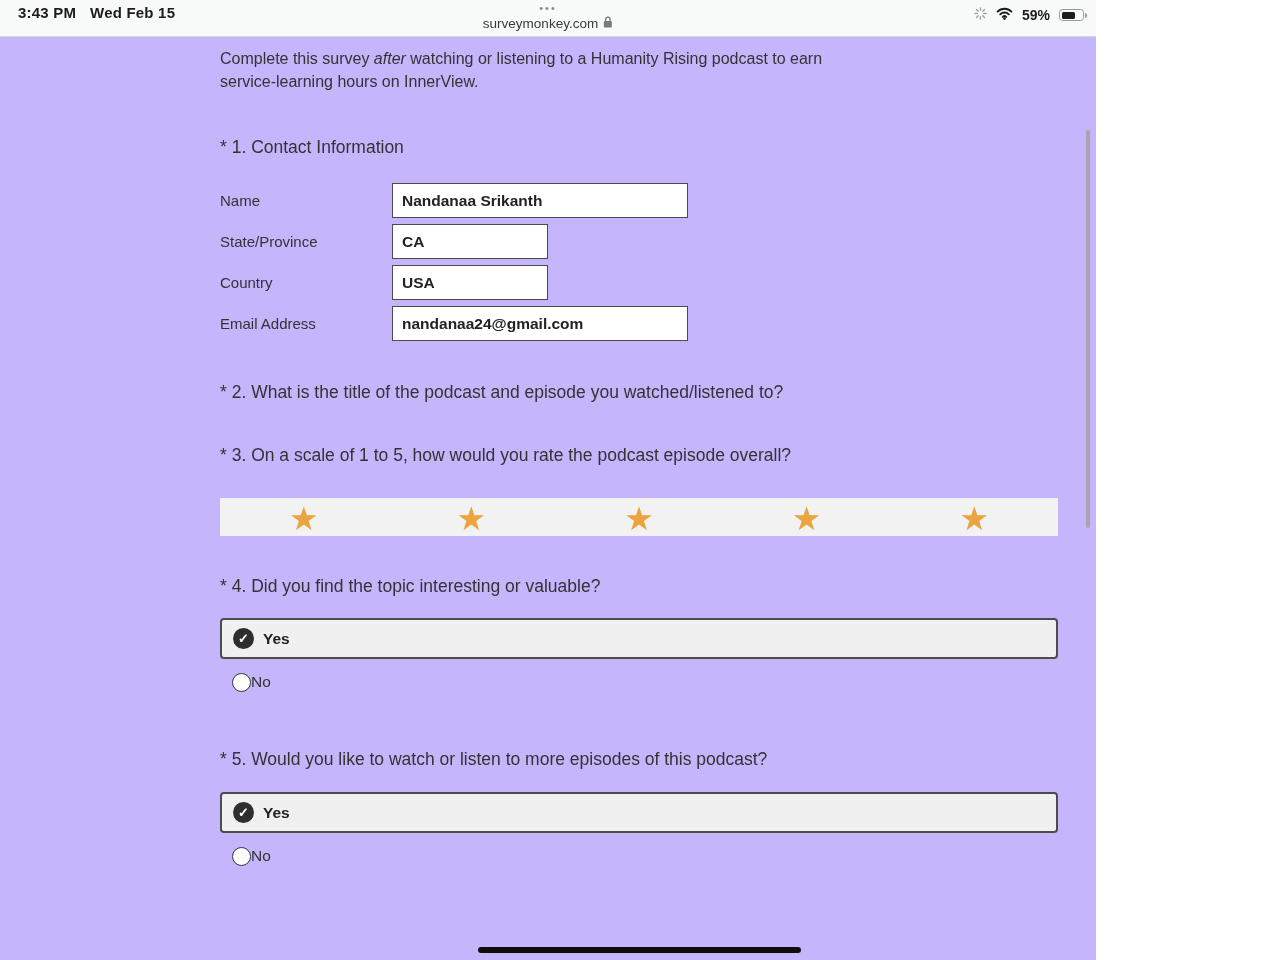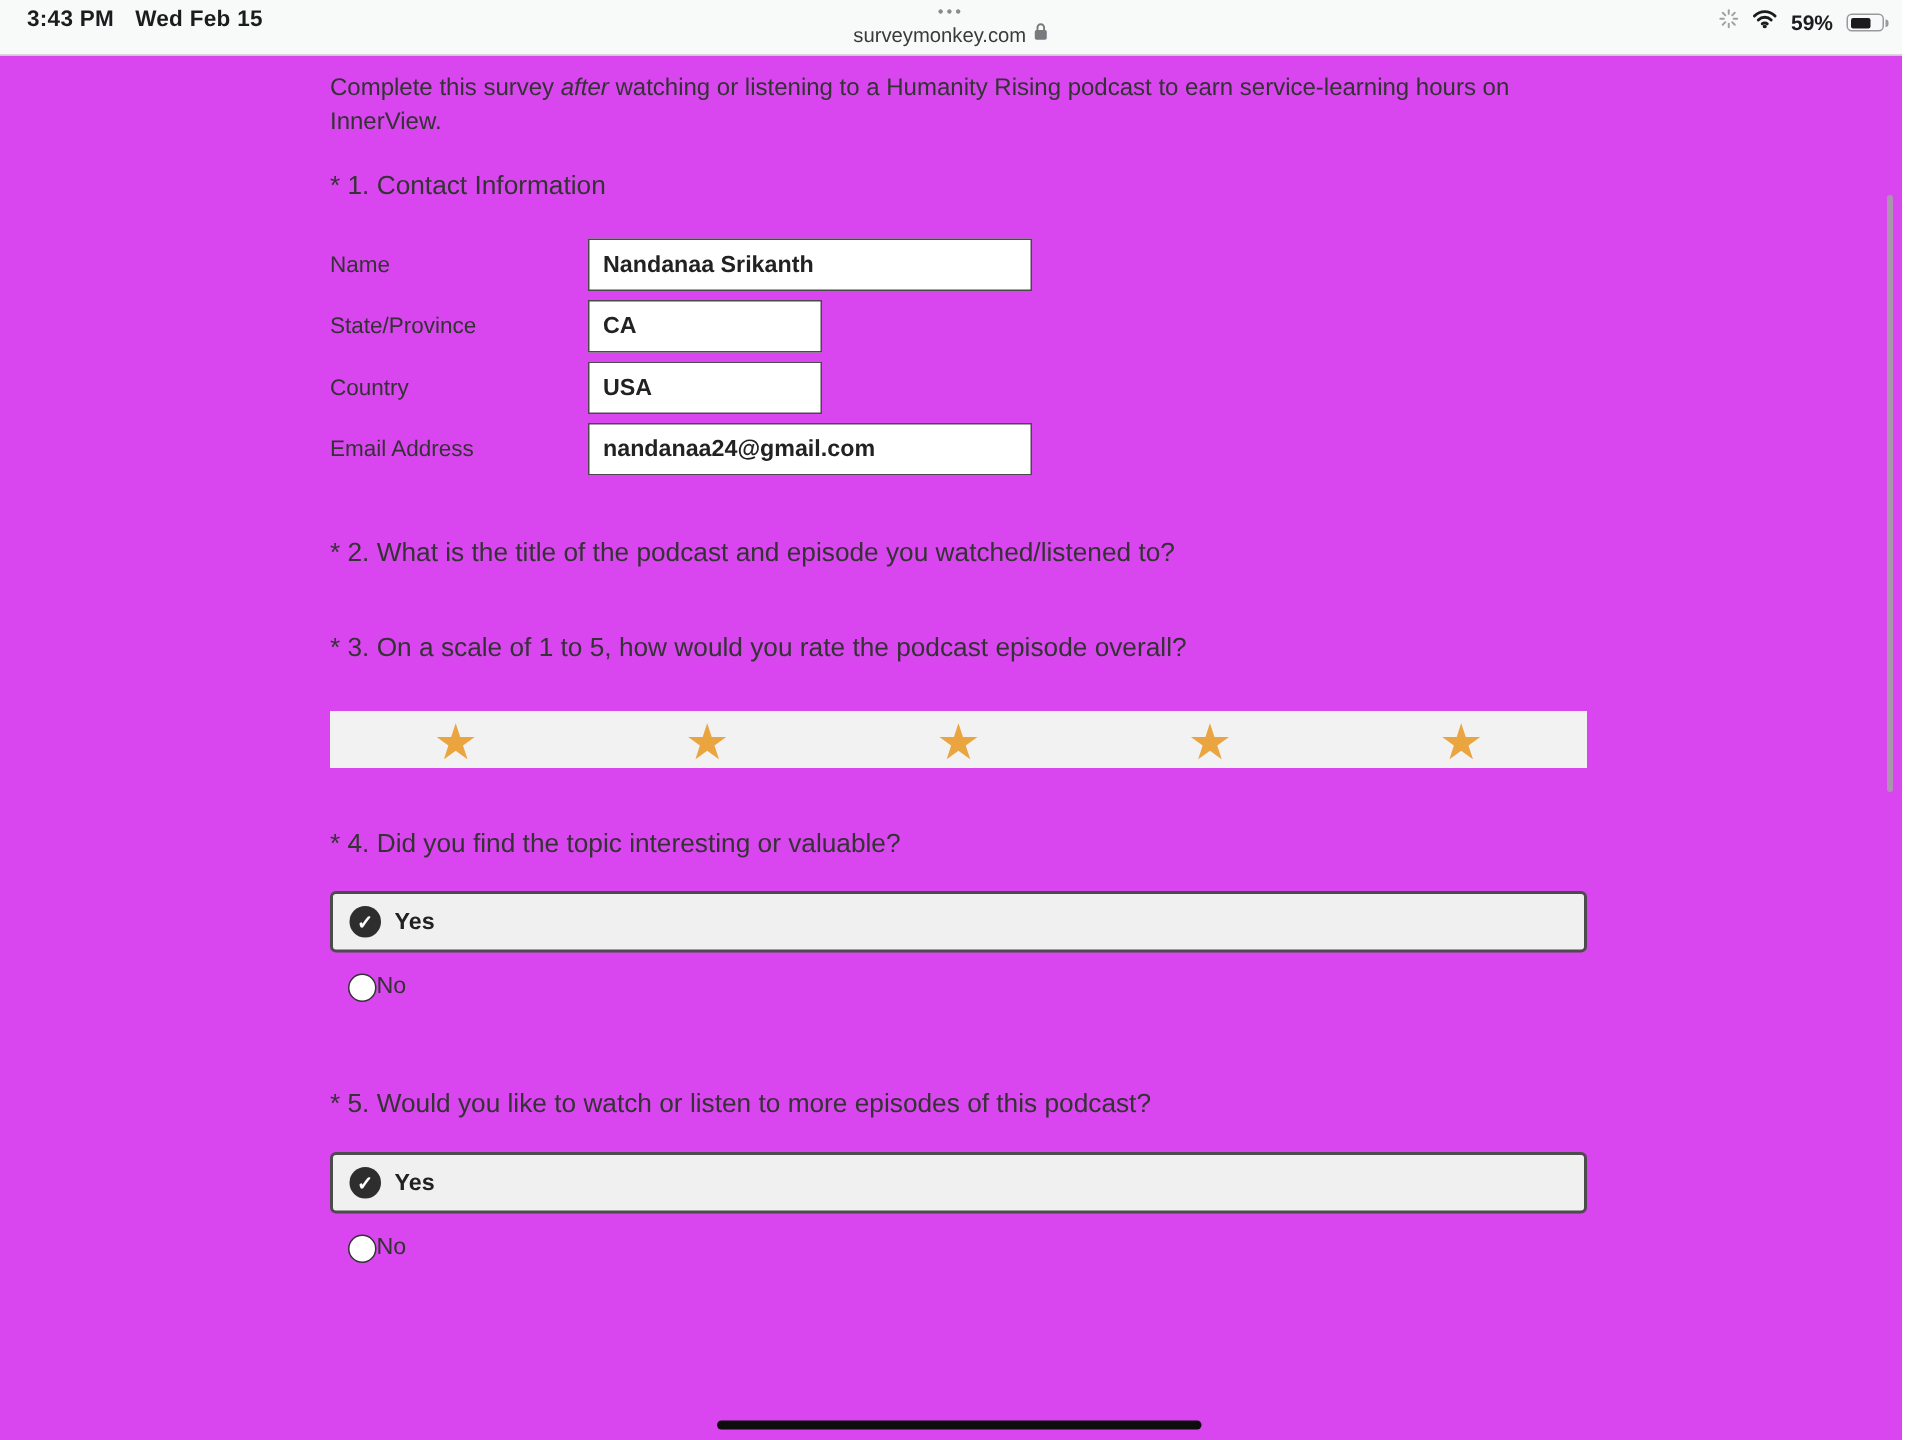--- a/index.html
+++ b/index.html
@@ -3,21 +3,21 @@
 <meta charset="utf-8">
 <style>
   * { margin: 0; padding: 0; box-sizing: border-box; }
   html, body { width: 1280px; height: 960px; }
   body {
     font-family: "Liberation Sans", sans-serif;
     background: #ffffff;
     color: #333333;
     overflow: hidden;
   }
-  .screen { position: relative; width: 1268px; height: 960px; background: #d946ef; }
+  .screen { position: relative; width: 1096px; height: 960px; background: #c4b5fd; }
 
   
   .statusbar {
     position: relative;
     height: 37px;
     background: #f8f9f9;
     border-bottom: 1px solid #d7d7d7;
   }
   .sb-left {
     position: absolute; left: 18px; top: 4px;
@@ -38,21 +38,21 @@
   }
   .batt-pct { font-size: 14px; font-weight: 600; color: #1c1c1e; }
   .battery { position: relative; width: 25px; height: 12px; border: 1px solid #9a9a9e; border-radius: 3.5px; }
   .battery .fill { position: absolute; left: 1.5px; top: 1.5px; bottom: 1.5px; width: 58%; background: #1c1c1e; border-radius: 1.5px; }
   .battery .nub { position: absolute; right: -4px; top: 3px; width: 2.5px; height: 5px; background: #9a9a9e; border-radius: 0 2px 2px 0; }
 
   
   .content { padding: 0 222px 0 220px; }
   .intro { margin-top: 10px; font-size: 16px; line-height: 23px; color: #333333; }
   .intro em { font-style: italic; }
-  .q-heading { margin-top: 20px; font-size: 17.5px; line-height: 21px; font-weight: 400; color: #333333; }
+  .q-heading { margin-top: 44px; font-size: 17.5px; line-height: 21px; font-weight: 400; color: #333333; }
   .q-heading.q2 { margin-top: 41px; }
   .q-heading.q3 { margin-top: 42px; }
   .q-heading.q4 { margin-top: 40px; }
   .q-heading.q5 { margin-top: 56px; }
 
   
   .fields { margin-top: 25px; }
   .field-row { display: flex; align-items: center; margin-top: 6px; height: 35px; }
   .field-row:first-child { margin-top: 0; }
   .field-label { width: 172px; font-size: 15px; color: #333333; }

